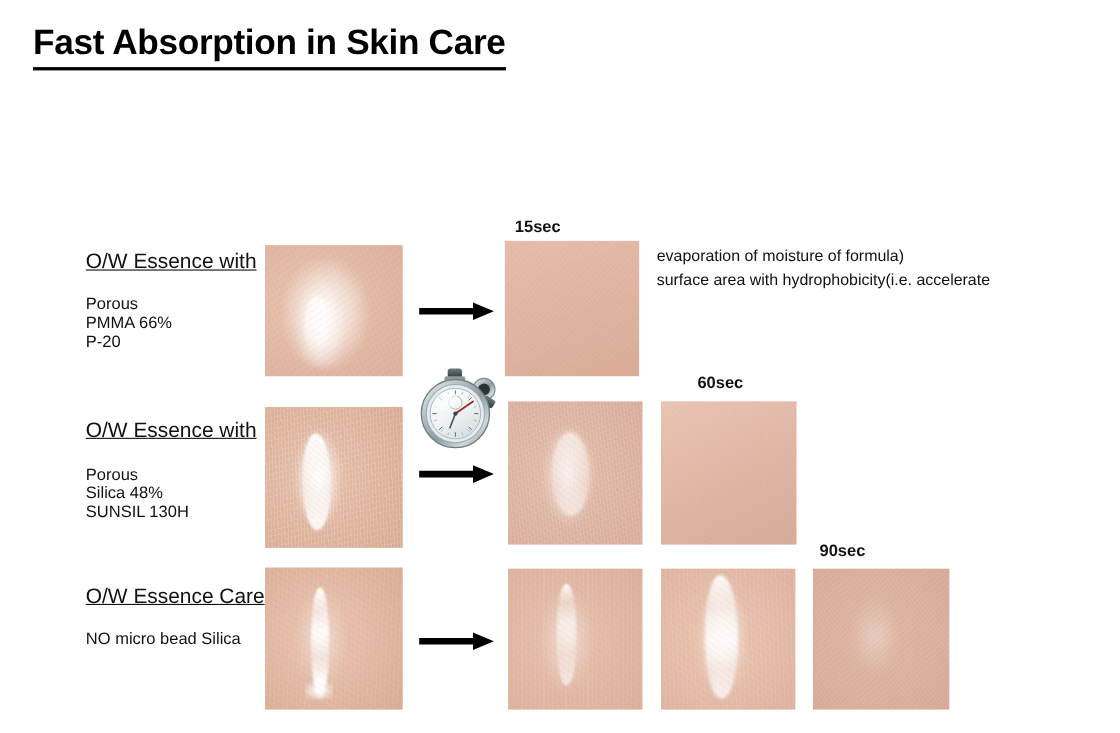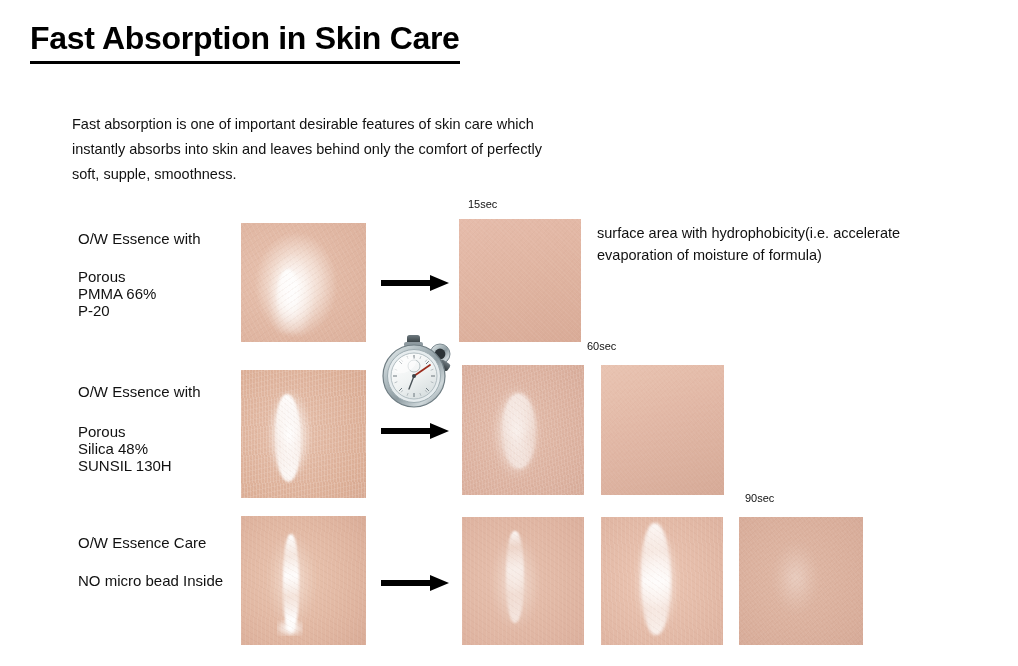--- a/index.html
+++ b/index.html
@@ -47,38 +47,40 @@
     color: #111;
   }
   #intro div { white-space: nowrap; }
 
   
   .row-label {
     position: absolute;
     color: #111;
   }
   .row-title {
-    font-size: 15px;
+    font-size: 19px;
     line-height: 18px;
     white-space: nowrap;
+    text-decoration: underline;
   }
   .row-sub {
     font-size: 15px;
     line-height: 17px;
     margin-top: 20px;
     white-space: nowrap;
   }
   .row-sub.tight { margin-top: 22px; }
 
   
   .time-label {
     position: absolute;
-    font-size: 11px;
+    font-size: 15px;
     color: #111;
     white-space: nowrap;
+    font-weight: bold;
   }
 
   
   .arrow { position: absolute; }
 
   
   .photo {
     position: absolute;
     overflow: hidden;
     background: #e0b4a1;
@@ -117,25 +119,20 @@
     height: 76px;
   }
 </style>
 </head>
 <body>
 
 <div id="slide">
 
   <div id="title">Fast Absorption in Skin Care</div>
 
-  <div id="intro">
-    <div>Fast absorption is one of important desirable features of skin care which</div>
-    <div>instantly absorbs into skin and leaves behind only the comfort of perfectly</div>
-    <div>soft, supple, smoothness.</div>
-  </div>
 
   <div class="row-label" style="left:78px; top:230px;">
     <div class="row-title">O/W Essence with</div>
     <div class="row-sub">
       <div>Porous</div>
       <div>PMMA  66%</div>
       <div>P-20</div>
     </div>
   </div>
 
@@ -144,26 +141,26 @@
     <div class="row-sub tight">
       <div>Porous</div>
       <div>Silica 48%</div>
       <div>SUNSIL 130H</div>
     </div>
   </div>
 
   <div class="row-label" style="left:78px; top:534px;">
     <div class="row-title">O/W Essence Care</div>
     <div class="row-sub">
-      <div>NO micro bead Inside</div>
+      <div>NO micro bead Silica</div>
     </div>
   </div>
 
   <div class="time-label" style="left:468px; top:198px;">15sec</div>
-  <div class="time-label" style="left:587px; top:340px;text-align:right;">60sec</div>
+  <div class="time-label" style="left:634px; top:340px;text-align:right;">60sec</div>
   <div class="time-label" style="left:745px; top:492px;">90sec</div>
 
   <div class="photo" style="left:241px; top:223px; width:125px; height:119px;">
     <div class="base" style="background:
       radial-gradient(ellipse 120% 110% at 35% 45%, #e8c3b0 0%, #e0b6a2 48%, #d8ab96 100%);"></div>
     <div class="base" style="background:
       radial-gradient(ellipse 46% 62% at 44% 52%, rgba(255,252,250,.92) 0%, rgba(255,250,246,.55) 38%, rgba(255,245,240,0) 72%);"></div>
     <div class="sheen" style="left:28px; top:18px; width:56px; height:92px;
       background: radial-gradient(ellipse 52% 60% at 40% 62%, rgba(255,255,255,.95) 0%, rgba(255,255,255,.35) 50%, rgba(255,255,255,0) 80%);
       filter: blur(2px);"></div>
@@ -358,17 +355,17 @@
       radial-gradient(ellipse 120% 115% at 45% 48%, #e0b8a5 0%, #d9ae9b 50%, #cda091 100%);"></div>
     <div class="sheen" style="left:30px; top:20px; width:56px; height:82px;
       background: radial-gradient(ellipse 50% 55% at 48% 50%, rgba(255,255,255,.30) 0%, rgba(255,255,255,.08) 56%, rgba(255,255,255,0) 84%);
       filter: blur(3px);"></div>
     <div class="grain" style="opacity:.55; background:
       repeating-linear-gradient(52deg, rgba(255,255,255,.10) 0 1px, rgba(0,0,0,0) 1px 3px),
       repeating-linear-gradient(-40deg, rgba(165,115,95,.11) 0 1px, rgba(0,0,0,0) 1px 4px);"></div>
   </div>
 
   <div id="annotation">
+    <div>evaporation of moisture of formula)</div>
     <div>surface area with hydrophobicity(i.e. accelerate</div>
-    <div>evaporation of moisture of formula)</div>
   </div>
 
 </div>
 
 </body></html>

